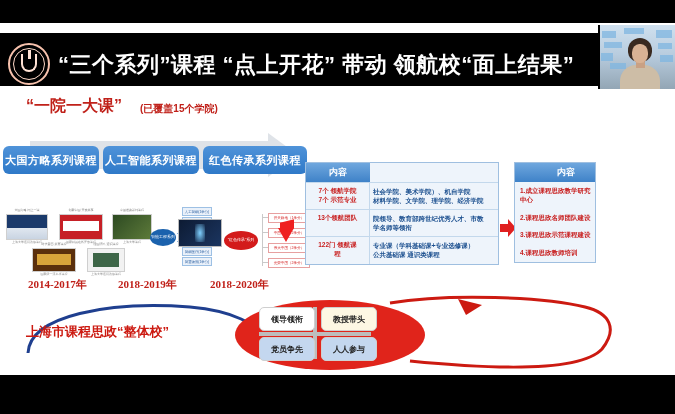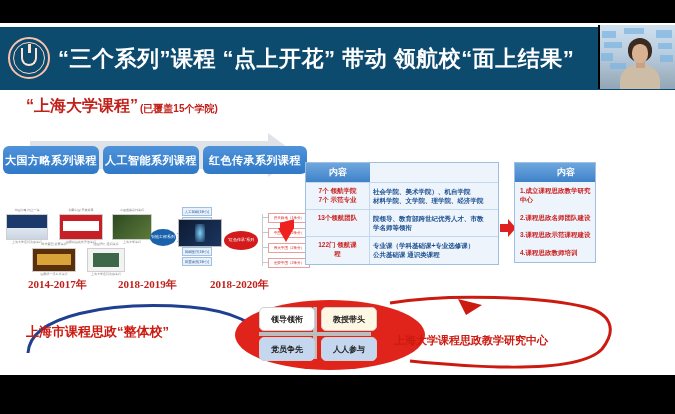--- a/index.html
+++ b/index.html
@@ -5,21 +5,21 @@
 <style>
   html,body{margin:0;padding:0;background:#000;}
   body{width:675px;height:414px;overflow:hidden;
        font-family:"Liberation Sans","DejaVu Sans",sans-serif;}
   #stage{position:relative;width:675px;height:414px;background:#000;}
 
   
   #slide{position:absolute;left:0;top:23px;width:675px;height:352px;background:#fff;overflow:hidden;}
 
   
-  #header{position:absolute;left:0;top:4px;width:675px;height:63px;background:#0c4a6e;}
+  #header{position:absolute;left:0;top:10px;width:675px;height:53px;background:#000000;}
   #logo{position:absolute;left:6px;top:8px;width:46px;height:46px;}
   #logo .ring{position:absolute;left:2px;top:2px;width:42px;height:42px;border:2px solid #f7c2ad;border-radius:50%;box-sizing:border-box;}
   #logo .ring2{position:absolute;left:7px;top:7px;width:32px;height:32px;border:1.5px solid #ffd9c8;border-radius:50%;box-sizing:border-box;}
   #logo .u{position:absolute;left:15px;top:13px;width:16px;height:18px;border:2.5px solid #ffe2d4;border-top:none;border-radius:0 0 9px 9px;box-sizing:border-box;}
   #logo .stem{position:absolute;left:21.5px;top:9px;width:3px;height:9px;background:#ffe2d4;}
   #headline{position:absolute;left:58px;top:12px;width:540px;height:40px;
      color:#fff;font-size:22px;font-weight:bold;line-height:40px;white-space:nowrap;letter-spacing:.5px;}
 
   
   .subhead{position:absolute;color:#c0211a;font-weight:bold;white-space:nowrap;}
@@ -152,21 +152,21 @@
     <div id="header">
       <div id="logo">
         <div class="ring"></div>
           <div class="ring2"></div>
         <div class="u"></div>
           <div class="stem"></div>
       </div>
       <div id="headline">“三个系列”课程 “点上开花” 带动 领航校“面上结果”</div>
     </div>
 
-    <div class="subhead" id="sub-left">“上海大学课程”</div>
+    <div class="subhead" id="sub-left">“一院一大课”</div>
     <div id="sub-left-note">(已覆盖15个学院)</div>
 
     <div id="greyarrow">
       <div class="body"></div>
         <div class="head"></div>
     </div>
 
     <div class="sbox" id="sbox0">大国方略系列课程</div>
     <div class="sbox" id="sbox1">人工智能系列课程</div>
     <div class="sbox" id="sbox2">红色传承系列课程</div>
@@ -287,21 +287,20 @@
       <div id="ellipse"></div>
       <div id="qarrowH"></div>
       <div id="qarrowV"></div>
 
       <div class="qbox" id="q0">领导领衔</div>
       <div class="qbox" id="q1">教授带头</div>
       <div class="qbox" id="q2">党员争先</div>
       <div class="qbox" id="q3">人人参与</div>
 
       <div id="leftText">上海市课程思政“整体校”</div>
-      <div id="rightText2">上海大学课程思政教学研究中心</div>
     </div>
 
   </div>
 
   <div id="wcBorderL"></div>
   <div id="webcam">
     <div class="bg"></div>
     <div class="blk" style="left:2px;top:6px;width:14px;height:7px;"></div>
     <div class="blk" style="left:4px;top:17px;width:18px;height:6px;"></div>
     <div class="blk" style="left:1px;top:28px;width:12px;height:8px;"></div>

